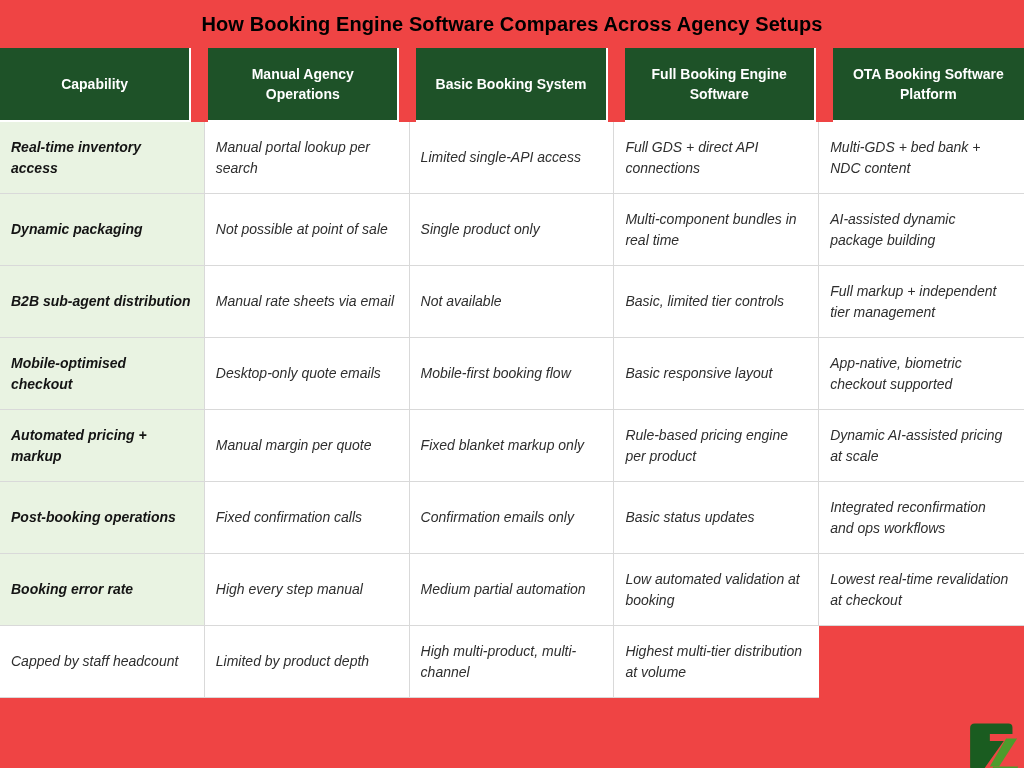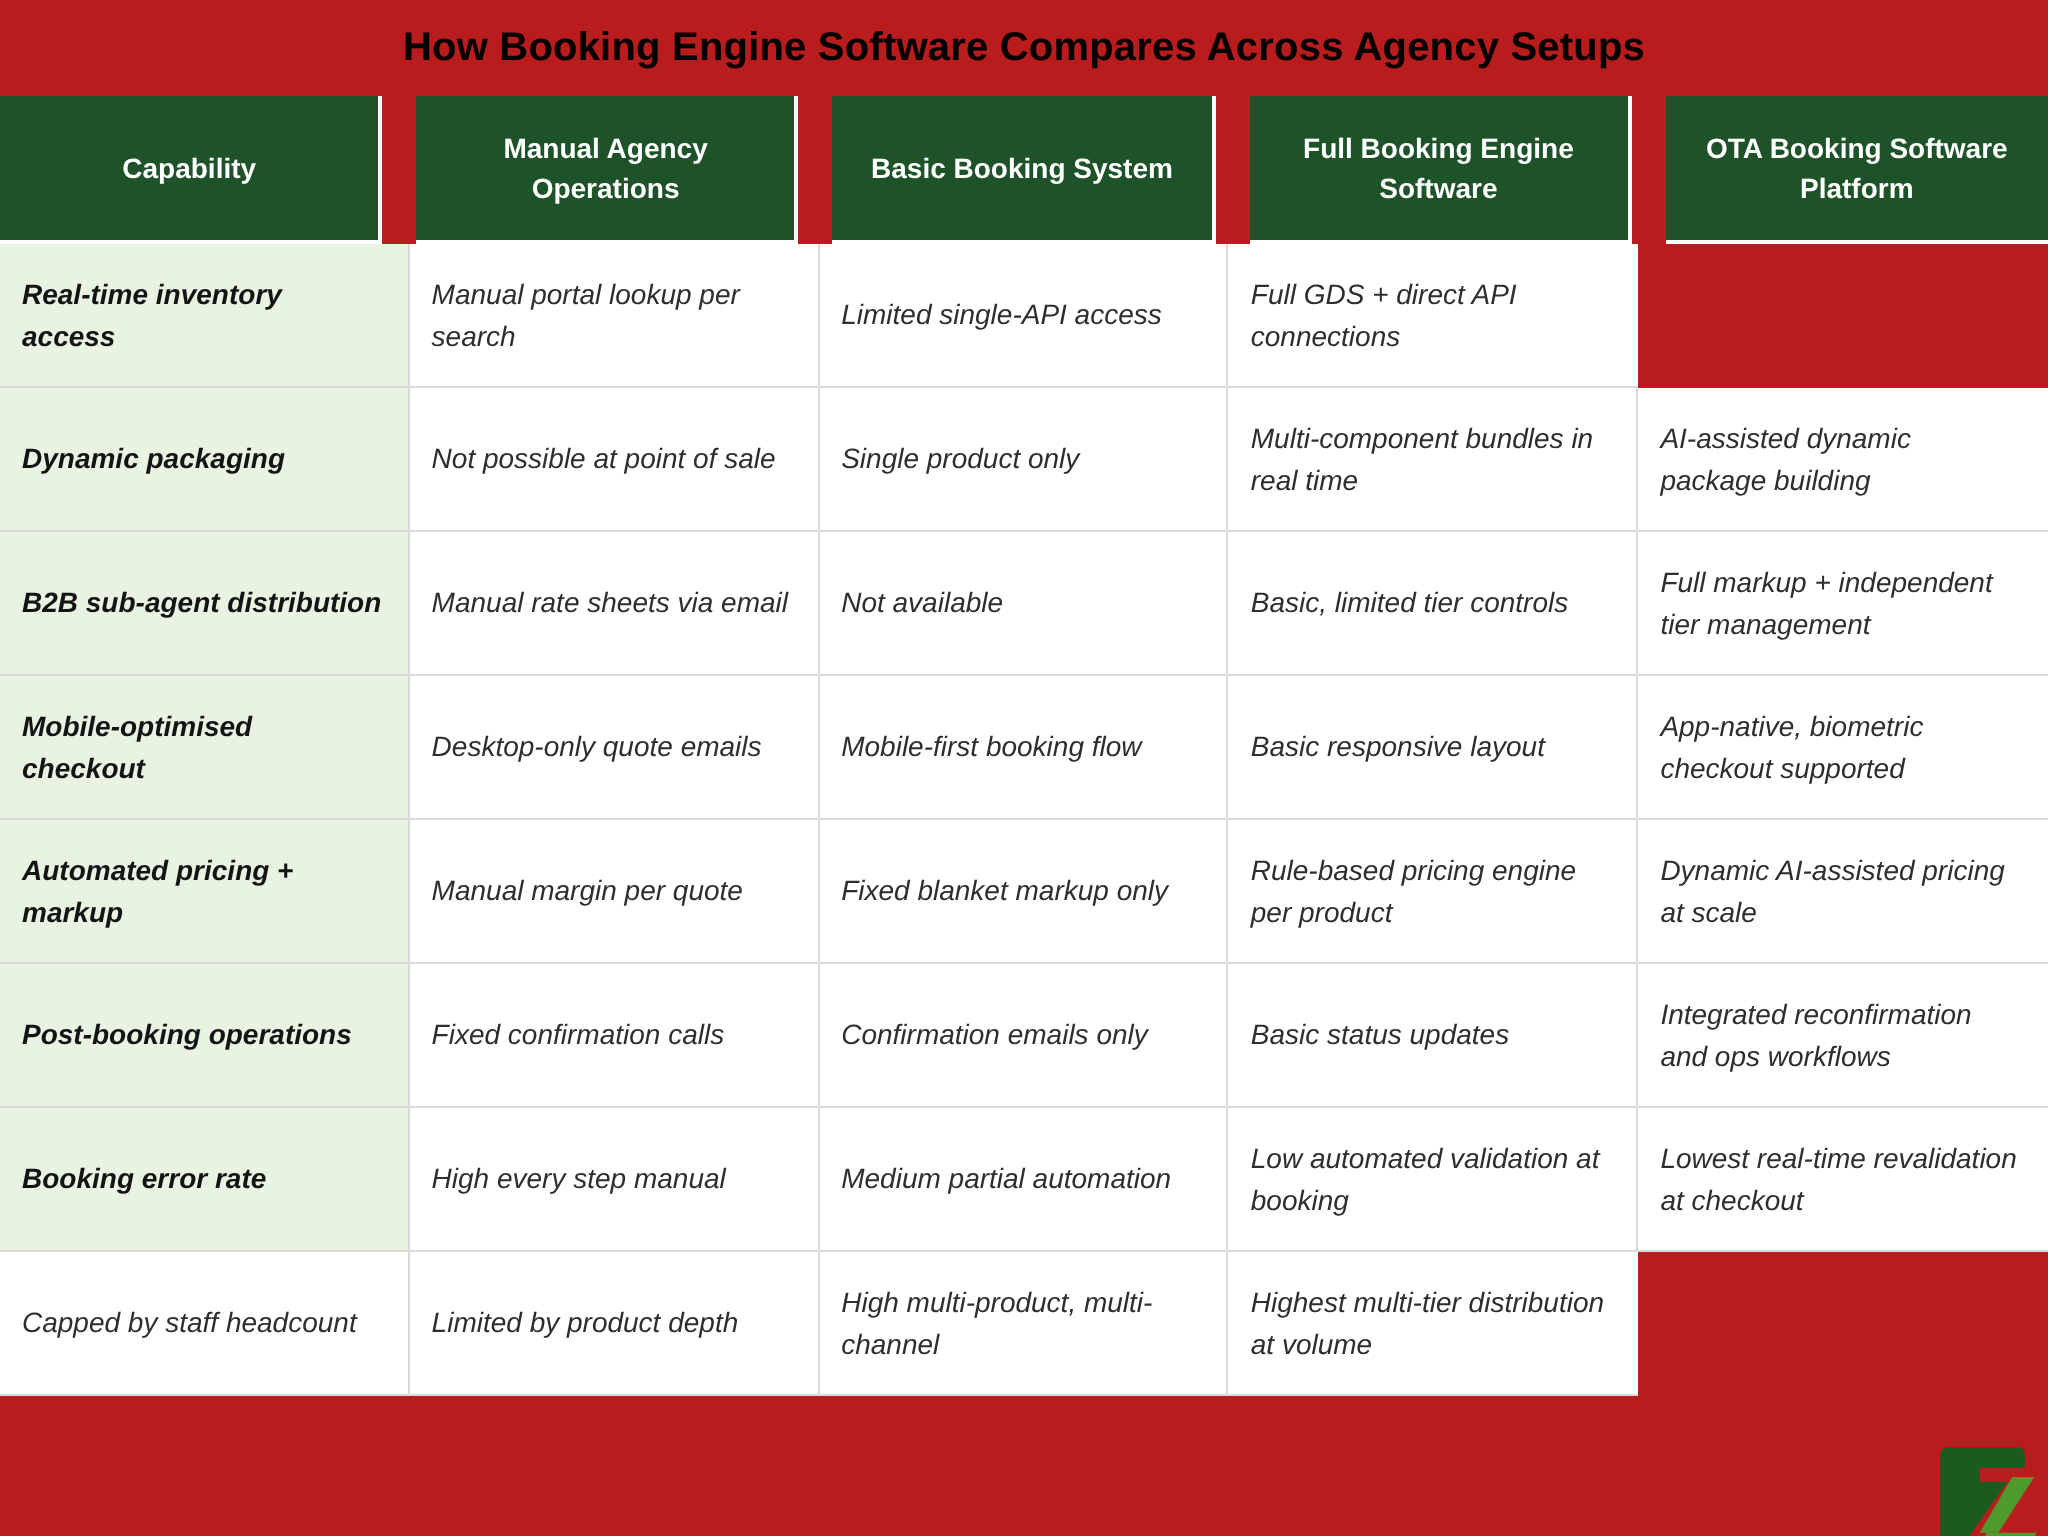--- a/index.html
+++ b/index.html
@@ -2,21 +2,21 @@
 <html><head>
 <meta charset="utf-8">
 <style>
   html, body { margin: 0; padding: 0; }
   body {
     width: 1024px; height: 768px;
     background: #ffffff;
     overflow: hidden;
     font-family: "Liberation Sans", sans-serif;
   }
-  .page { position: relative; width: 1024px; height: 768px; background: #b91c1c; }
+  .page { position: relative; width: 1024px; height: 768px; background: #ef4444; }
 
   .title {
     position: absolute; top: 0; left: 0; width: 1024px; height: 48px;
     display: flex; align-items: center; justify-content: center;
     font-size: 20px; font-weight: 700; color: #000;
     letter-spacing: 0.1px;
   }
 
   .table { position: absolute; top: 48px; left: 0; width: 1024px; }
 
@@ -97,20 +97,23 @@
           </div>
           <div class="cell">
             <span>Manual portal lookup per search</span>
           </div>
           <div class="cell">
             <span>Limited single-API access</span>
           </div>
           <div class="cell">
             <span>Full GDS + direct API connections</span>
           </div>
+          <div class="cell">
+            <span>Multi-GDS + bed bank + NDC content</span>
+          </div>
         </div>
         <div class="trow">
           <div class="cell cap">
             <span>Dynamic packaging</span>
           </div>
           <div class="cell">
             <span>Not possible at point of sale</span>
           </div>
           <div class="cell">
             <span>Single product only</span>

